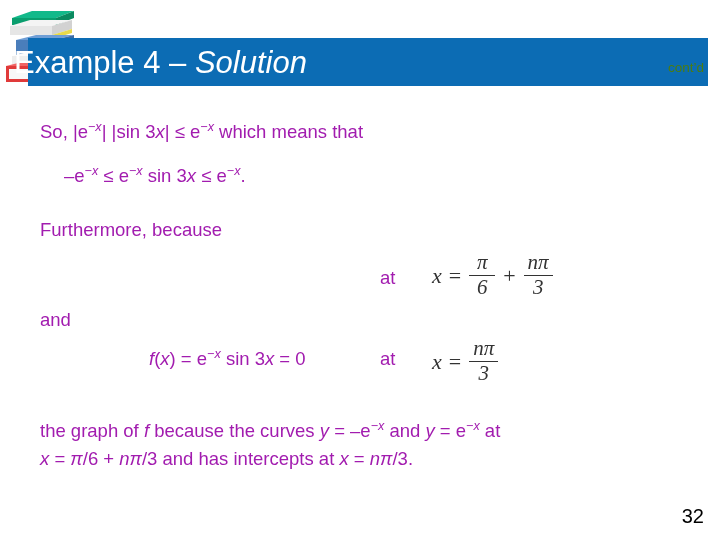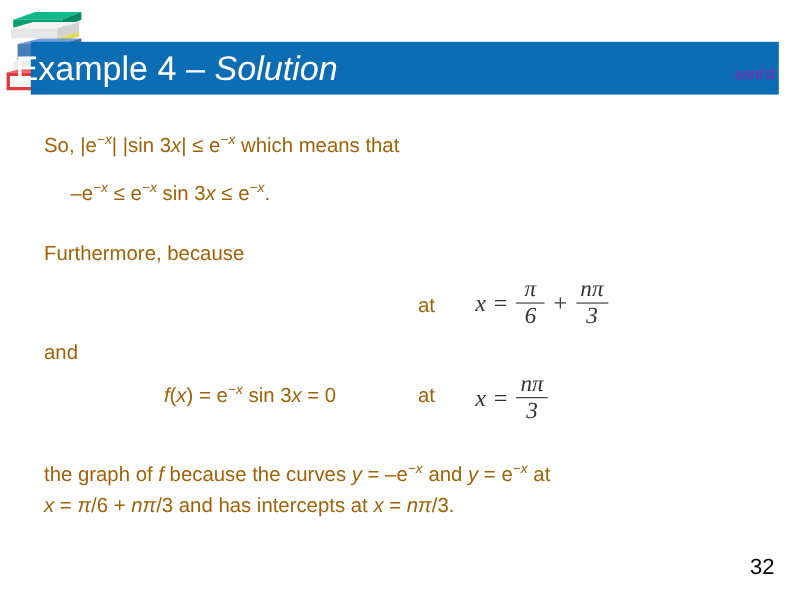--- a/index.html
+++ b/index.html
@@ -56,30 +56,30 @@
     text-align: center;
   }
   .title-text .ital {
     font-style: italic;
   }
   .contd {
     position: absolute;
     right: 16px;
     top: 60px;
     font-size: 13.5px;
+    color: #4d7c0f;
+    z-index: 3;
+    white-space: nowrap;
+  }
+
+  
+  .body-line {
+    position: absolute;
+    font-size: 18.5px;
     color: #a21caf;
-    z-index: 3;
-    white-space: nowrap;
-  }
-
-  
-  .body-line {
-    position: absolute;
-    font-size: 18.5px;
-    color: #a16207;
     white-space: nowrap;
     line-height: 1.25;
   }
   .it { font-style: italic; }
   sup {
     font-size: 0.68em;
     vertical-align: super;
     line-height: 0;
   }
 

